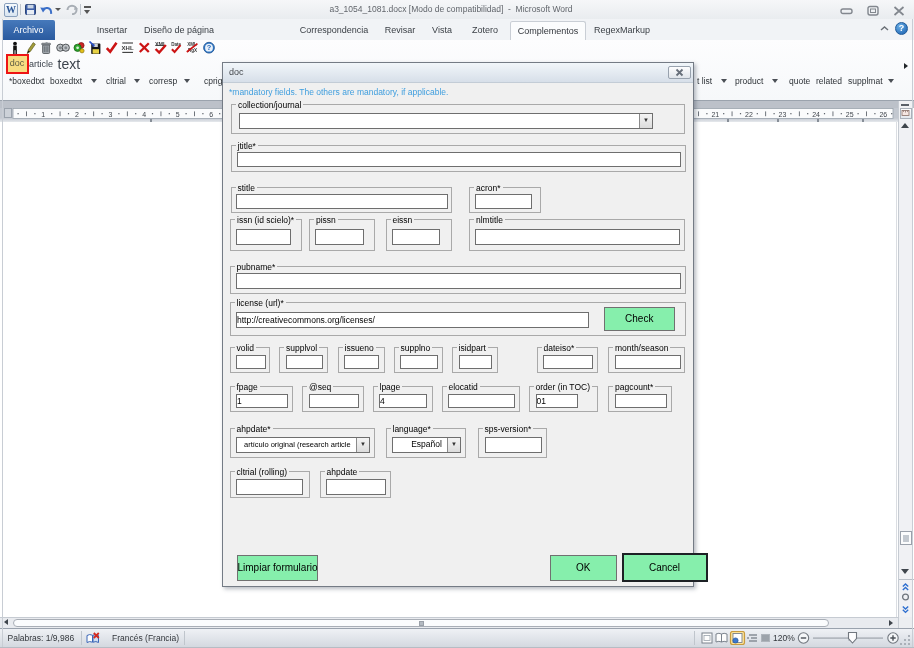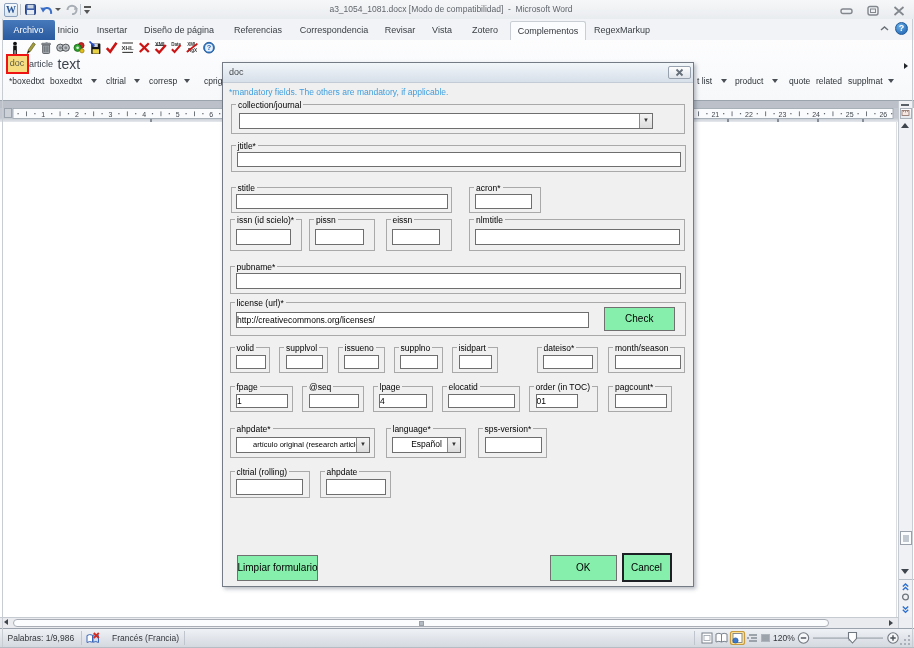--- a/index.html
+++ b/index.html
@@ -47,24 +47,22 @@
 
 <svg class="a" style="left:840px;top:5px" width="70" height="12" viewBox="0 0 70 12">
 <rect x="1" y="4" width="11" height="4.5" rx="2" fill="none" stroke="#82878e" stroke-width="1.4"></rect>
 <rect x="28" y="1.5" width="10" height="8.5" rx="2" fill="none" stroke="#82878e" stroke-width="1.4"></rect>
       <rect x="30.5" y="4" width="5" height="3.5" fill="none" stroke="#82878e" stroke-width="1"></rect>
 <path d="M54.5,2 L63.5,10 M63.5,2 L54.5,10" stroke="#82878e" stroke-width="1.7"></path>
 </svg>
 
 <div class="a" style="left:0;top:19px;width:914px;height:21px;background:#f1f3f6"></div>
 <div class="a" style="left:2px;top:20px;width:53px;height:20px;background:linear-gradient(#4679bb,#2a5a9f);border-radius:2px 2px 0 0;color:#fff;font-size:9px;text-align:center;line-height:20px">Archivo</div>
-<div class="tab" style="left:8px;width:120px">Inicio</div>
 <div class="tab" style="left:52px;width:120px">Insertar</div>
 <div class="tab" style="left:119px;width:120px">Diseño de página</div>
-<div class="tab" style="left:198px;width:120px">Referencias</div>
 <div class="tab" style="left:274px;width:120px">Correspondencia</div>
 <div class="tab" style="left:340px;width:120px">Revisar</div>
 <div class="tab" style="left:382px;width:120px">Vista</div>
 <div class="tab" style="left:562px;width:120px">RegexMarkup</div>
 <div class="tab" style="left:425px;width:120px">Zotero</div>
 <div class="a" style="left:510px;top:21px;width:76px;height:19px;background:#fbfcfd;border:1px solid #c9ced5;border-bottom:none;border-radius:2.5px 2.5px 0 0;font-size:9px;color:#33373d;text-align:center;line-height:18px">Complementos</div>
 <svg class="a" style="left:878px;top:23px" width="13" height="12" viewBox="0 0 13 12">
       <path d="M3,7 L6.5,4 L10,7" fill="none" stroke="#6b7077" stroke-width="1.4"></path>
     </svg>
 <div class="a" style="left:895px;top:22px;width:13px;height:13px;border-radius:50%;background:radial-gradient(circle at 35% 30%,#6cb1e8,#2f74bd 70%);border:1px solid #1f5a99"></div>
@@ -427,32 +425,32 @@
       <span>order (in TOC)</span>
     </div>
 <div class="inp" style="left:535.5px;top:393.5px;width:42px;height:14.5px;line-height:12.5px;z-index:12">01</div>
 <div class="fs" style="left:608px;top:386px;width:64px;height:26px;z-index:12">
       <span>pagcount*</span>
     </div>
 <div class="inp" style="left:614.5px;top:393.5px;width:52.0px;height:14.5px;line-height:12.5px;z-index:12"></div>
 <div class="fs" style="left:229.5px;top:428px;width:145.5px;height:29.5px;z-index:12">
       <span>ahpdate*</span>
     </div>
-<div class="cmb" style="left:236px;top:437px;width:134px;height:15.5px;line-height:13.5px;padding-left:16px;font-size:7.5px;z-index:12">artículo original (research article<div class="cmbtn">▼</div></div>
+<div class="cmb" style="left:236px;top:437px;width:134px;height:15.5px;line-height:13.5px;padding-left:7px;font-size:7.5px;z-index:12">artículo original (research article<div class="cmbtn">▼</div></div>
 <div class="fs" style="left:385.5px;top:428px;width:80.5px;height:29.5px;z-index:12">
       <span>language*</span>
     </div>
 <div class="cmb" style="left:392px;top:437px;width:69px;height:15.5px;line-height:13.5px;text-align:center;font-size:8.5px;z-index:12">Español<div class="cmbtn">▼</div></div>
 <div class="fs" style="left:477.5px;top:428px;width:69.5px;height:29.5px;z-index:12">
       <span>sps-version*</span>
     </div>
 <div class="inp" style="left:484.5px;top:437px;width:57.0px;height:15.5px;line-height:13.5px;z-index:12"></div>
 <div class="fs" style="left:229.5px;top:471px;width:80.5px;height:27px;z-index:12">
       <span>cltrial (rolling)</span>
     </div>
 <div class="inp" style="left:236px;top:479px;width:67px;height:15.5px;line-height:13.5px;z-index:12"></div>
 <div class="fs" style="left:319.5px;top:471px;width:71.0px;height:27px;z-index:12">
       <span>ahpdate</span>
     </div>
 <div class="inp" style="left:325.5px;top:479px;width:60.0px;height:15.5px;line-height:13.5px;z-index:12"></div>
 <div class="btn" style="left:237px;top:554.5px;width:81px;height:26.0px;z-index:12">Limpiar formulario</div>
 <div class="btn" style="left:549.5px;top:554.5px;width:67.5px;height:26.0px;z-index:12">OK</div>
-<div class="btn" style="left:621.5px;top:553px;width:50px;height:29px;border:2px solid #1d2125;z-index:12">Cancel</div>
+<div class="btn" style="left:621.5px;top:553px;width:86px;height:29px;border:2px solid #1d2125;z-index:12">Cancel</div>
 </div>
 </body></html>

